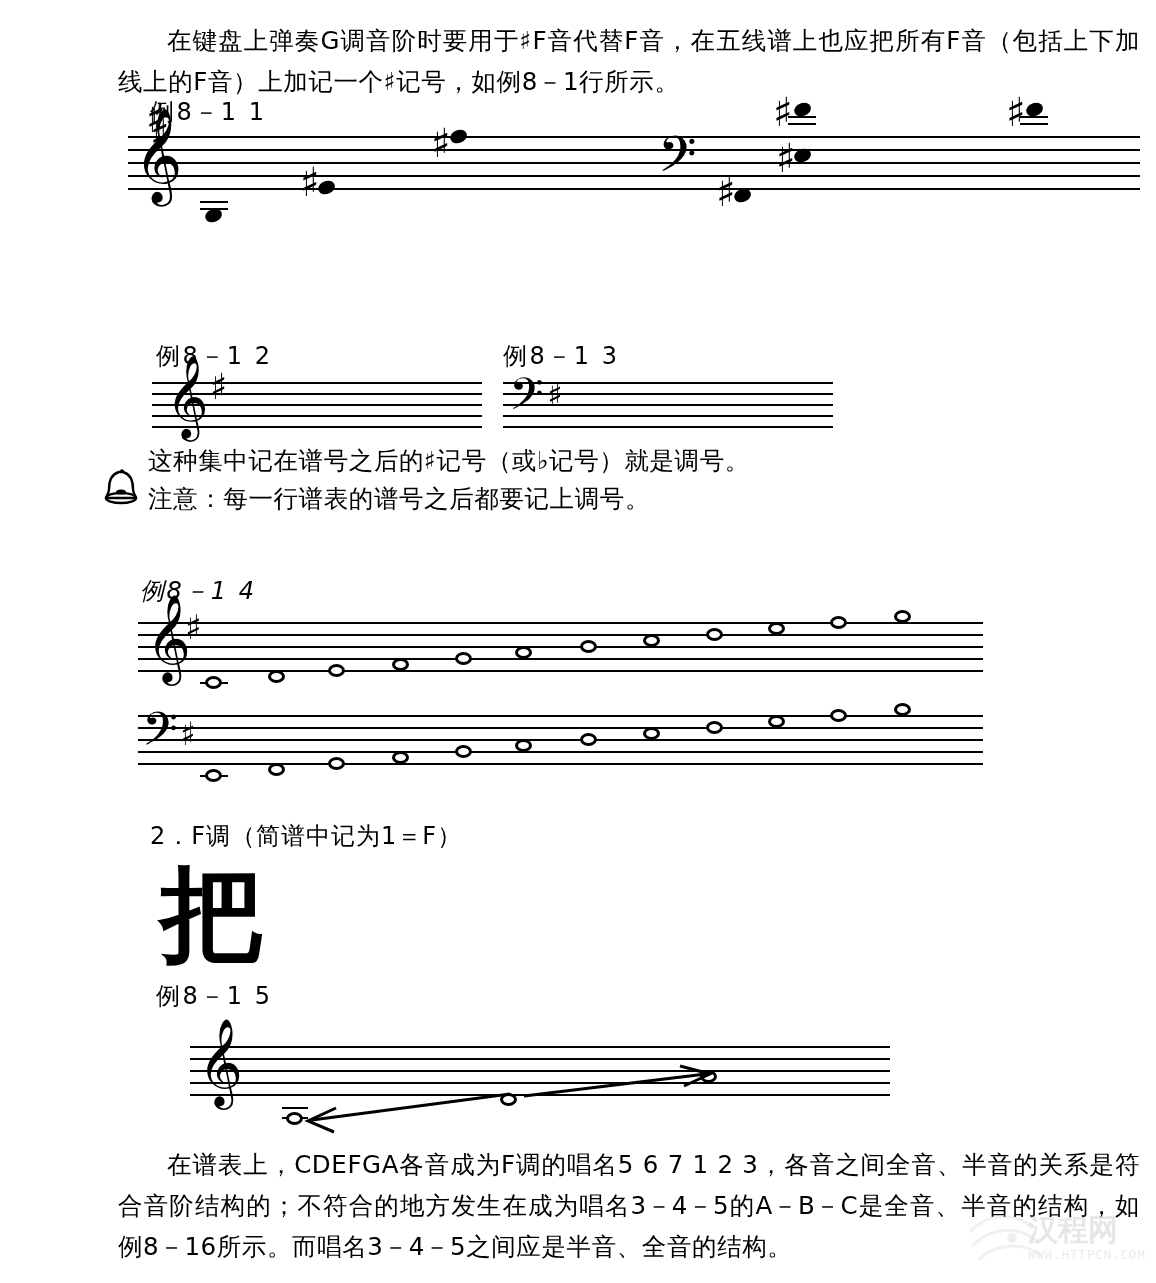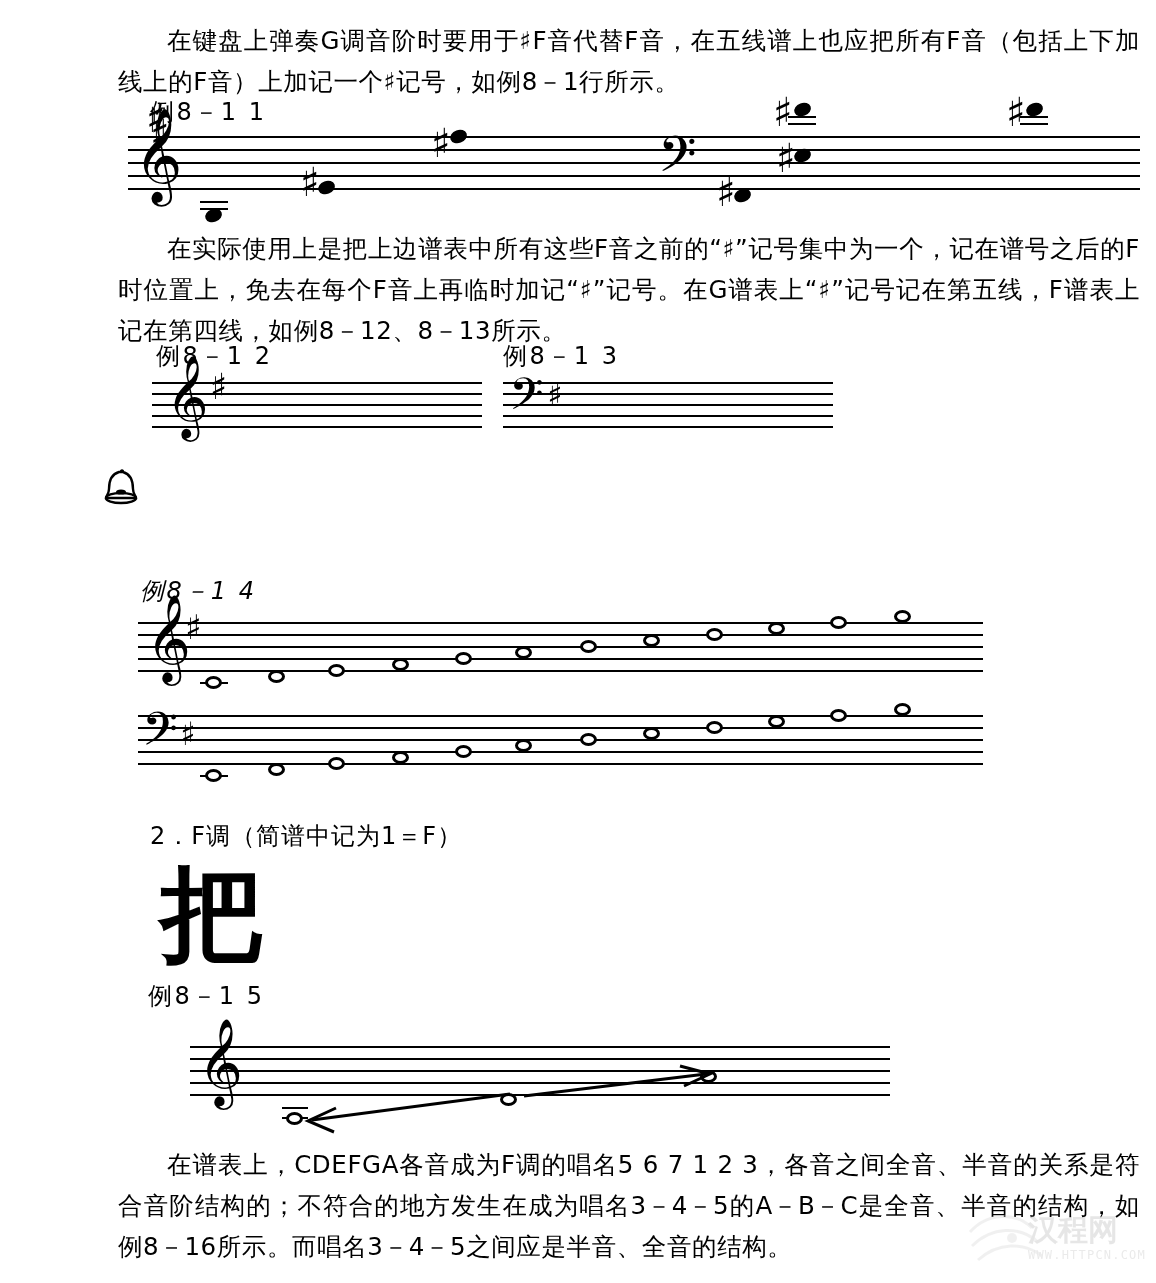--- a/index.html
+++ b/index.html
@@ -188,21 +188,20 @@
 
     <span class="glyph sharp" style="left:648px; top:2px;">♯</span>
     <div class="notehead-black" style="left:666px; top:13px;"></div>
 
     <span class="glyph sharp" style="left:878px; top:-44px;">♯</span>
     <div class="ledger" style="left:892px; top:-20px; width:28px;"></div>
     <div class="ledger" style="left:892px; top:-13px; width:28px;"></div>
     <div class="notehead-black" style="left:898px; top:-33px;"></div>
   </div>
 
-  <div class="para indent" style="left:118px; top:228px; width:1022px;">在实际使用上是把上边谱表中所有这些F音之前的“♯”记号集中为一个，记在谱号之后的F时位置上，免去在每个F音上再临时加记“♯”记号。在G谱表上“♯”记号记在第五线，F谱表上记在第四线，如例8－12、8－13所示。</div>
 
   <div class="label" style="left:156px; top:340px;">例8－1 2</div>
   <div class="label" style="left:503px; top:340px;">例8－1 3</div>
 
   <div class="staff" style="left:152px; top:382px; width:330px; height:50px;">
     <div class="staff-line" style="top:0px;  width:330px;"></div>
     <div class="staff-line" style="top:11px; width:330px;"></div>
     <div class="staff-line" style="top:22px; width:330px;"></div>
     <div class="staff-line" style="top:33px; width:330px;"></div>
     <div class="staff-line" style="top:44px; width:330px;"></div>
@@ -213,28 +212,30 @@
   <div class="staff" style="left:503px; top:382px; width:330px; height:50px;">
     <div class="staff-line" style="top:0px;  width:330px;"></div>
     <div class="staff-line" style="top:11px; width:330px;"></div>
     <div class="staff-line" style="top:22px; width:330px;"></div>
     <div class="staff-line" style="top:33px; width:330px;"></div>
     <div class="staff-line" style="top:44px; width:330px;"></div>
     <span class="glyph clef-bass" style="left:6px; top:-9px; font-size:54px;">𝄢</span>
     <span class="glyph sharp" style="left:44px; top:-3px; font-size:32px;">♯</span>
   </div>
 
+  <div class="para" style="left:148px; top:440px; width:1000px;">这种集中记在谱号之后的♯记号（或♭记号）就是调号。</div>
 
   <div class="bell-icon" style="left:100px; top:468px; width:42px; height:40px;">
     <svg width="42" height="40" viewBox="0 0 42 40">
       <path d="M21 4 C21 2 23 2 23 4 C30 6 33 13 33 21 C33 26 36 28 36 30 L6 30 C6 28 9 26 9 21 C9 13 12 6 19 4 Z" fill="none" stroke="#000" stroke-width="2.4"></path>
       <ellipse cx="21" cy="30" rx="15" ry="5" fill="none" stroke="#000" stroke-width="2.4"></ellipse>
       <ellipse cx="21" cy="24" rx="5" ry="2.6" fill="#000"></ellipse>
     </svg>
   </div>
+  <div class="para" style="left:148px; top:478px; width:1000px;">注意：每一行谱表的谱号之后都要记上调号。</div>
 
 
 
   <div class="label" style="left:140px; top:575px;font-style:italic;">例8－1 4</div>
 
   <div class="staff" style="left:138px; top:622px; width:845px; height:56px;">
     <div class="staff-line" style="top:0px;  width:845px;"></div>
     <div class="staff-line" style="top:12px; width:845px;"></div>
     <div class="staff-line" style="top:24px; width:845px;"></div>
     <div class="staff-line" style="top:36px; width:845px;"></div>
@@ -281,21 +282,21 @@
     <div class="notehead-whole" style="left:630px; top:0px;"></div>
     <div class="notehead-whole" style="left:692px; top:-6px;"></div>
     <div class="notehead-whole" style="left:756px; top:-12px;"></div>
   </div>
 
   <div class="heading" style="left:150px; top:820px;">2．F调（简谱中记为1＝F）</div>
 
   <div class="dropcap" style="left:160px; top:862px;">把</div>
 
 
-  <div class="label" style="left:148px; top:980px;">例8－1 5</div>
+  <div class="label" style="left:156px; top:980px;">例8－1 5</div>
 
   <div class="staff" style="left:190px; top:1046px; width:700px; height:56px;">
     <div class="staff-line" style="top:0px;  width:700px;"></div>
     <div class="staff-line" style="top:12px; width:700px;"></div>
     <div class="staff-line" style="top:24px; width:700px;"></div>
     <div class="staff-line" style="top:36px; width:700px;"></div>
     <div class="staff-line" style="top:48px; width:700px;"></div>
 
     <span class="glyph clef-treble" style="left:8px; top:-22px; font-size:76px;">𝄞</span>
 

